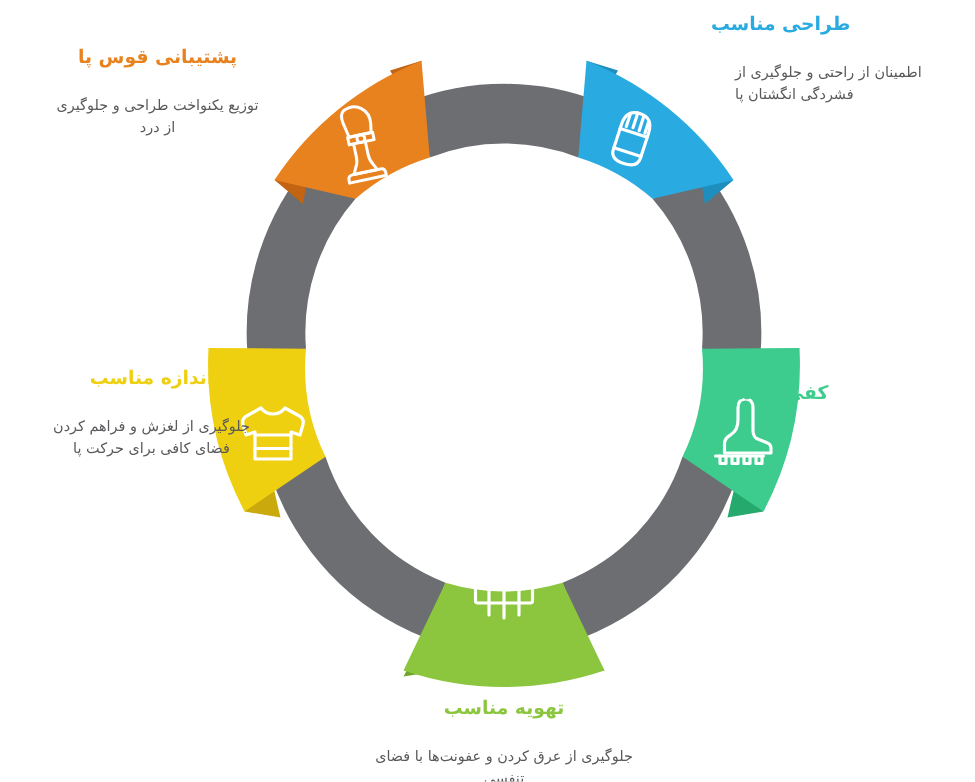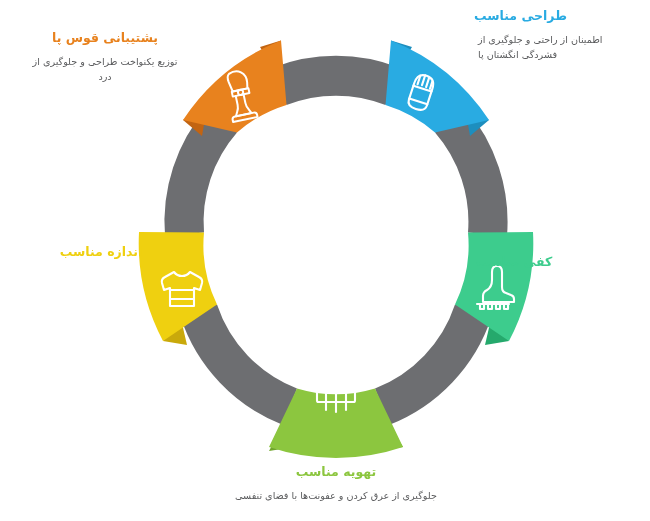--- a/index.html
+++ b/index.html
@@ -35,21 +35,21 @@
     font-size: 12.5px;
     font-weight: bold;
     line-height: 1.35;
     margin: 0 0 7px 0;
     white-space: nowrap;
   }
   .callout .c-body {
     font-size: 9.6px;
     color: #58595B;
     line-height: 1.62;
-    margin: 4px;
+    margin: 16px;
   }
   
   .callout.right { text-align: left; }
   .callout.left  { text-align: center; }
   .callout.center { text-align: center; width: 220px; }
 
   
   #callout-design      { right: 8px;  top: 8px;   }
   #callout-arch        { left: 10px;  top: 30px;  }
   #callout-size        { left: 6px;   top: 244px; }
@@ -207,20 +207,21 @@
     <p class="c-body">اطمینان از راحتی و جلوگیری از فشردگی انگشتان پا</p>
   </div>
 
   <div class="callout left" id="callout-arch">
     <p class="c-title" style="color: rgb(232, 130, 30);">پشتیبانی قوس پا</p>
     <p class="c-body">توزیع یکنواخت طراحی و جلوگیری از درد</p>
   </div>
 
   <div class="callout left" id="callout-size">
     <p class="c-title" style="color: rgb(239, 208, 16);">اندازه مناسب</p>
+    <p class="c-body">جلوگیری از لغزش و فراهم کردن فضای کافی برای حرکت پا</p>
   </div>
 
   <div class="callout right" id="callout-insole">
     <p class="c-title" style="color: rgb(61, 204, 141);">کفی مناسب</p>
   </div>
 
   <div class="callout center" id="callout-ventilation">
     <p class="c-title" style="color: rgb(140, 198, 63);">تهویه مناسب</p>
     <p class="c-body">جلوگیری از عرق کردن و عفونت‌ها با فضای تنفسی</p>
   </div>

